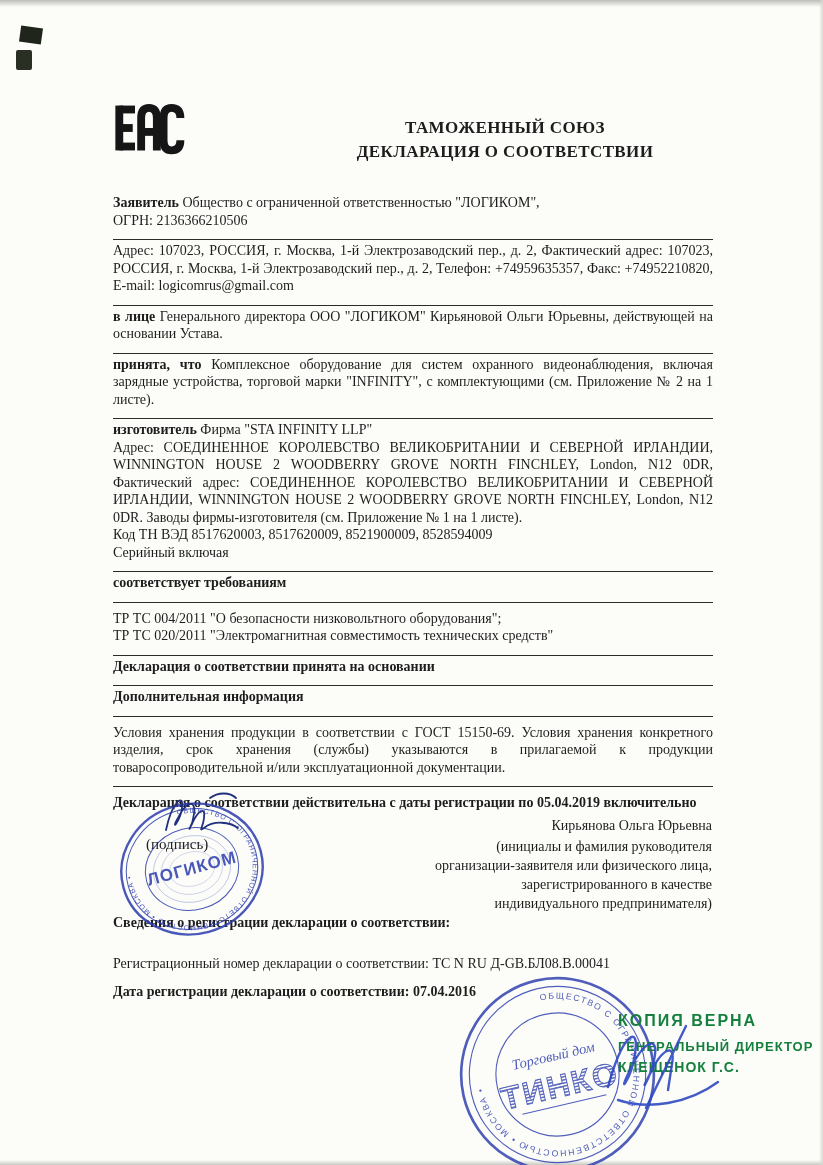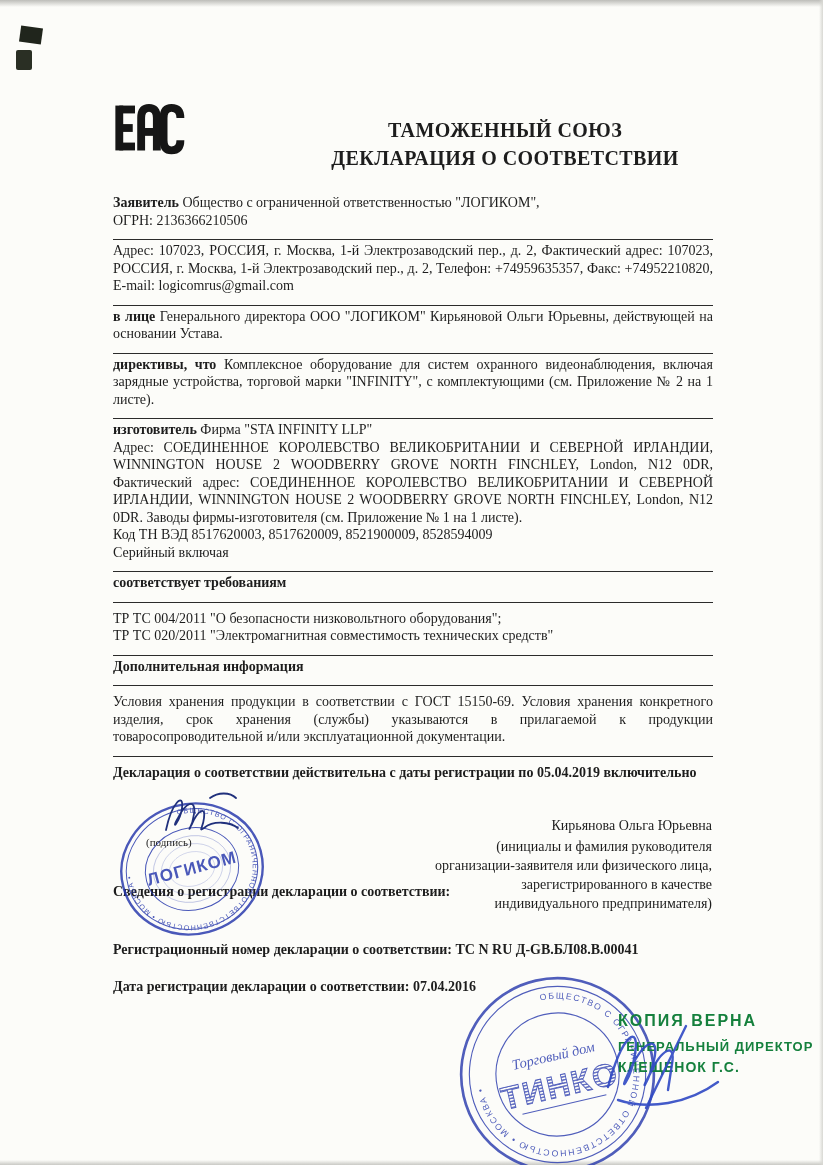--- a/index.html
+++ b/index.html
@@ -13,54 +13,54 @@
     background:linear-gradient(#bdbdb9,rgba(189,189,185,0));}
   .edge-bottom{position:absolute;left:0;bottom:0;width:100%;height:5px;
     background:linear-gradient(rgba(200,200,196,0),#c9c9c4);}
   .edge-right{position:absolute;right:0;top:0;width:4px;height:100%;
     background:linear-gradient(to left,#d8d8d3,rgba(216,216,211,0));}
   .spk1{position:absolute;left:20px;top:27px;width:22px;height:16px;background:#20251c;transform:rotate(8deg);}
   .spk2{position:absolute;left:16px;top:50px;width:16px;height:20px;background:#2a2f24;border-radius:2px;}
 
   .eac{position:absolute;left:112px;top:100px;width:74px;height:56px;}
   .title{position:absolute;left:290px;top:116px;width:430px;text-align:center;
-    font-weight:bold;font-size:20px;line-height:1.4;letter-spacing:.4px;}
+    font-weight:bold;font-size:17px;line-height:1.4;letter-spacing:.4px;}
 
   .doc{position:absolute;left:113px;top:192px;width:600px;font-size:14px;line-height:1.25;}
   .doc p{margin:0;}
   .sec{border-bottom:1px solid #2b2b2b;padding:2px 0 10px;}
   .sec.nb{border-bottom:none;}
   .just{text-align:justify;}
   .bold{font-weight:bold;}
   .pt{padding-top:7px;}
 
   .sig-spacer{height:92px;}
 
-  .podpis{position:absolute;left:146px;top:836px;font-size:11px;color:#222;z-index:4;}
+  .podpis{position:absolute;left:146px;top:836px;font-size:15px;color:#222;z-index:4;}
   .name-block{position:absolute;left:420px;top:818px;width:292px;text-align:right;font-size:14px;z-index:2;}
   .name-block .caption{font-size:14px;line-height:1.35;margin-top:4px;}
 
   .stamp-logikom{position:absolute;left:116px;top:798px;width:152px;height:142px;
     transform:rotate(-15deg);opacity:.85;z-index:3;}
   .sig-hand{position:absolute;left:158px;top:788px;width:120px;height:60px;z-index:5;}
 
   .copy-block{position:absolute;left:618px;top:1012px;width:200px;z-index:2;
     font-family:Liberation Sans, sans-serif;font-weight:bold;color:#15803d;}
   .copy-block .l1{font-size:16px;letter-spacing:2px;}
   .copy-block .l2{font-size:13px;letter-spacing:1px;margin-top:9px;}
   .copy-block .l3{font-size:14px;letter-spacing:1px;margin-top:5px;}
 
   .stamp-tinko{position:absolute;left:455px;top:972px;width:205px;height:205px;
     transform:rotate(-13deg);opacity:.82;z-index:1;}
   .sig-big{position:absolute;left:588px;top:1012px;width:195px;height:105px;z-index:3;}
 
   .reg p{margin:0;}
   .reg .heading{font-weight:bold;}
-  .reg .num{font-weight:bold;margin-top:40px;}
-  .reg .date{font-weight:bold;margin-top:20px;}
+  .reg .num{font-weight:normal;margin-top:24px;}
+  .reg .date{font-weight:bold;margin-top:10px;}
 </style>
 </head>
 <body>
 
 <div class="edge-top"></div>
 <div class="edge-bottom"></div>
 <div class="edge-right"></div>
 <div class="spk1"></div>
 <div class="spk2"></div>
 
@@ -90,39 +90,42 @@
 
   <div class="sec">
     <p class="just">Адрес: 107023, РОССИЯ, г. Москва, 1-й Электрозаводский пер., д. 2, Фактический адрес: 107023, РОССИЯ, г. Москва, 1-й Электрозаводский пер., д. 2, Телефон: +74959635357, Факс: +74952210820, E-mail: logicomrus@gmail.com</p>
   </div>
 
   <div class="sec">
     <p class="just"><b>в лице</b> <span>Генерального директора ООО "ЛОГИКОМ" Кирьяновой Ольги Юрьевны, действующей на основании Устава.</span></p>
   </div>
 
   <div class="sec">
-    <p class="just"><b>директивы, что</b> <span>Комплексное оборудование для систем охранного видеонаблюдения, включая зарядные устройства, торговой марки "INFINITY", с комплектующими (см. Приложение № 2 на 1 листе).</span></p>
+    <p class="just"><b>принята, что</b> <span>Комплексное оборудование для систем охранного видеонаблюдения, включая зарядные устройства, торговой марки "INFINITY", с комплектующими (см. Приложение № 2 на 1 листе).</span></p>
   </div>
 
   <div class="sec">
     <p><b>изготовитель</b> <span>Фирма "STA INFINITY LLP"</span></p>
     <p class="just">Адрес: СОЕДИНЕННОЕ КОРОЛЕВСТВО ВЕЛИКОБРИТАНИИ И СЕВЕРНОЙ ИРЛАНДИИ, WINNINGTON HOUSE 2 WOODBERRY GROVE NORTH FINCHLEY, London, N12 0DR, Фактический адрес: СОЕДИНЕННОЕ КОРОЛЕВСТВО ВЕЛИКОБРИТАНИИ И СЕВЕРНОЙ ИРЛАНДИИ, WINNINGTON HOUSE 2 WOODBERRY GROVE NORTH FINCHLEY, London, N12 0DR. Заводы фирмы-изготовителя (см. Приложение № 1 на 1 листе).</p>
     <p>Код ТН ВЭД 8517620003, 8517620009, 8521900009, 8528594009</p>
     <p>Серийный включая</p>
   </div>
 
   <div class="sec">
     <p class="bold">соответствует требованиям</p>
   </div>
 
   <div class="sec pt">
     <p>ТР ТС 004/2011 "О безопасности низковольтного оборудования";</p>
     <p>ТР ТС 020/2011 "Электромагнитная совместимость технических средств"</p>
   </div>
 
+  <div class="sec">
+    <p class="bold">Декларация о соответствии принята на основании</p>
+  </div>
 
 
   <div class="sec">
     <p class="bold">Дополнительная информация</p>
   </div>
 
   <div class="sec pt">
     <p class="just">Условия хранения продукции в соответствии с ГОСТ 15150-69. Условия хранения конкретного изделия, срок хранения (службы) указываются в прилагаемой к продукции товаросопроводительной и/или эксплуатационной документации.</p>
   </div>
 

